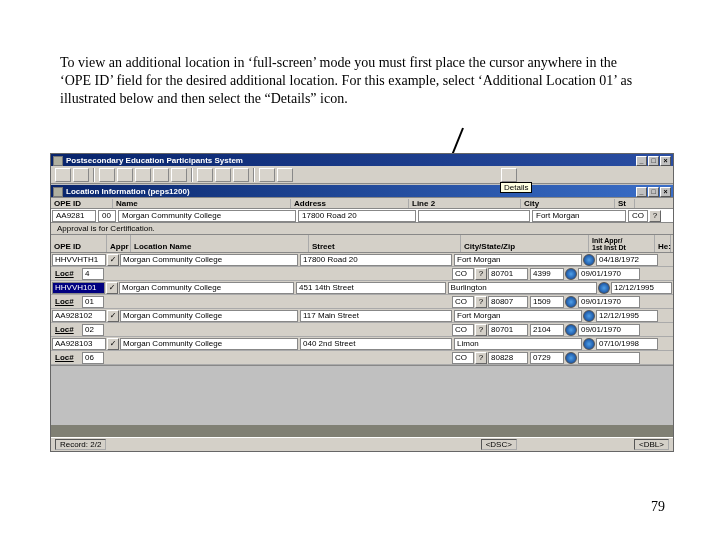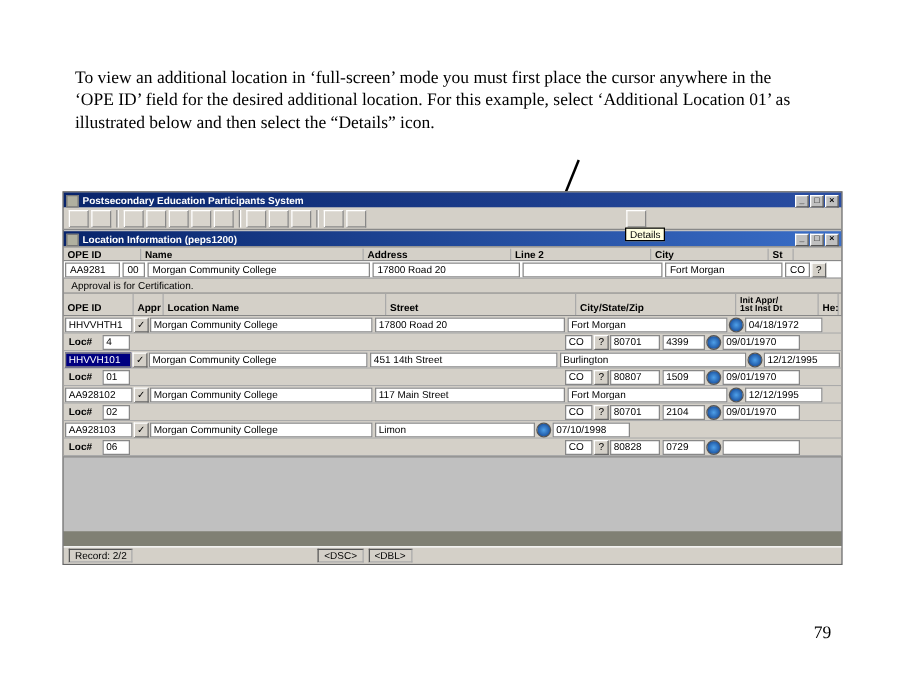--- a/index.html
+++ b/index.html
@@ -32,27 +32,27 @@
   
   .banner { background: #d4d0c8; height: 12px; font-size: 8px; padding: 1px 6px; border-bottom: 1px solid #888; }
   
   .subhead { display: flex; background: #d4d0c8; height: 18px; border-bottom: 1px solid #888; font-size:8px; font-weight:bold; }
   .subhead div { padding: 1px 3px; border-right:1px solid #aaa; display:flex; align-items:flex-end; line-height:1; }
   .rowsarea { background: #d4d0c8; }
   .locrow { display: flex; height: 14px; align-items: center; border-bottom: 1px solid #aaa; background:#d4d0c8; }
   .locrow2 { display:flex; height:14px; align-items:center; border-bottom:1px solid #aaa; background:#d4d0c8;}
   .inp { height: 12px; border: 1px solid #888; background: #fff; margin: 0 1px; font-size: 8px; padding: 0 2px; display:flex; align-items:center; overflow:hidden; white-space:nowrap;}
   .inp.sel { background: #000080; color:#fff; }
-  .inp.label { background:#d4d0c8; border:1px solid #d4d0c8; font-weight:bold;}
+  .inp.label { background:#d4d0c8; border:1px solid #d4d0c8; font-weight:bold;text-decoration:underline;}
   .minibtn { width:12px; height:12px; background:#d4d0c8; border:1px solid #fff; border-right-color:#666;border-bottom-color:#666; font-size:8px; text-align:center; line-height:10px;}
   .globe { width:12px; height:12px; background:radial-gradient(circle,#4fa0e8,#0a3a8a); border-radius:50%; border:1px solid #555;}
   
   .filler { height: 60px; background:#c0c0c0; border-top:1px solid #888;}
   .darkbar { height:12px; background:#808074;}
-  .statusbar { height:14px; background:#d4d0c8; border-top:1px solid #fff; display:flex; align-items:center; font-size:8px; gap:4px; padding:0 4px;}
+  .statusbar { height:14px; background:#d4d0c8; border-top:1px solid #fff; display:flex; align-items:center; font-size:8px; gap:4px; padding:0 4px;justify-content:space-between;}
   .statusbox { border:1px inset #aaa; padding:0 4px; height:11px; display:flex; align-items:center;}
   
   .w-ope { width: 44px;} .w-br { width: 18px;} .w-name {width:178px;} .w-addr{width:118px;} .w-line2{width:112px;} .w-city{width:94px;} .w-st{width:20px;}
 </style>
 </head>
 <body>
 
 <div class="instruction">To view an additional location in ‘full-screen’ mode you must first place the cursor anywhere in the ‘OPE ID’ field for the desired additional location.  For this example, select ‘Additional Location 01’ as illustrated below and then select the “Details” icon.</div>
 <div class="page-num">79</div>
 <div class="arrow"></div>
@@ -195,20 +195,21 @@
         <div class="minibtn">?</div>
         <div class="inp" style="width:40px">80701</div>
         <div class="inp" style="width:34px">2104</div>
         <div class="globe"></div>
         <div class="inp" style="width:62px">09/01/1970</div>
       </div>
       <div class="locrow">
         <div class="inp " style="width:54px">AA928103</div>
         <div class="minibtn">✓</div>
         <div class="inp" style="width:178px">Morgan Community College</div>
+        <div class="inp" style="width:152px">040 2nd Street</div>
         <div class="inp" style="width:128px">Limon</div>
         <div class="globe"></div>
         <div class="inp" style="width:62px">07/10/1998</div>
       </div>
       <div class="locrow2">
         <div class="inp label" style="width:28px">Loc#</div>
         <div class="inp" style="width:22px">06</div>
         <div style="width:346px"></div>
         <div class="inp" style="width:22px">CO</div>
         <div class="minibtn">?</div>

